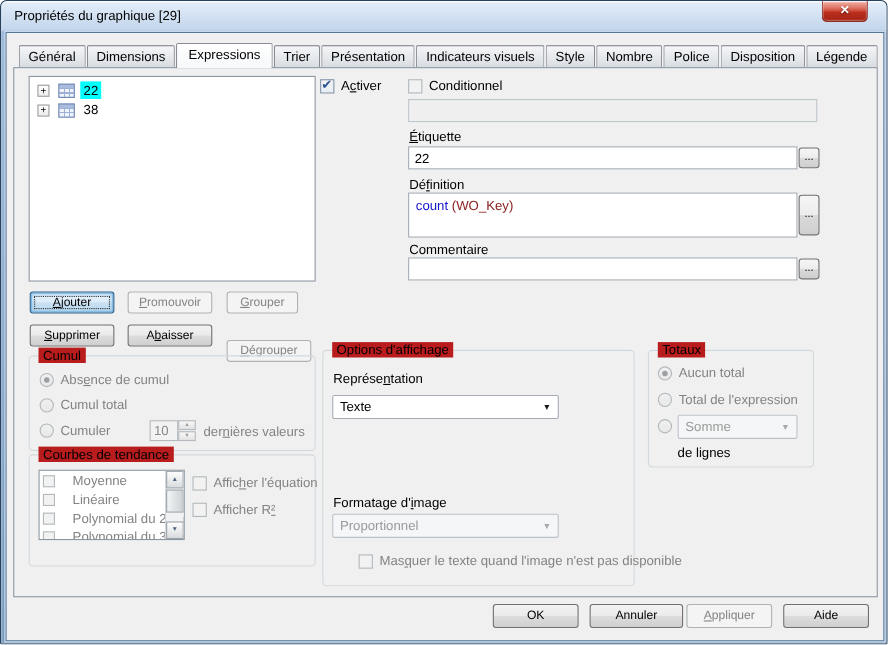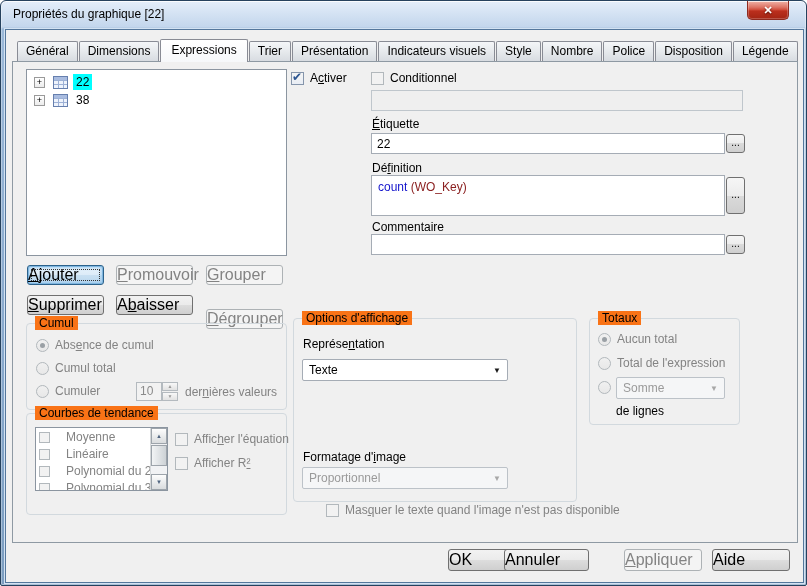--- a/index.html
+++ b/index.html
@@ -44,30 +44,30 @@
     background-color:#eef3fc;
     background-image:linear-gradient(#a9bce0 0 3px, rgba(0,0,0,0) 3px),
       repeating-linear-gradient(to right, rgba(0,0,0,0) 0 4px, #9db1d6 4px 5px),
       repeating-linear-gradient(to bottom, rgba(0,0,0,0) 0 3px, #9db1d6 3px 4px); }
   .tlabel{ margin-left:5px; padding:1px 3px; }
   .tlabel.sel{ background:#00ffff; }
 
   
   .btn{ position:absolute; height:20px; border:1px solid #707070; border-radius:3px;
     background:linear-gradient(#f2f2f2, #ebebeb 49%, #dddddd 51%, #cfcfcf);
-    font-family:inherit; font-size:16px; text-align:left; line-height:18px; cursor:pointer; }
+    font-family:inherit; font-size:11px; text-align:center; line-height:18px; cursor:pointer; }
   .btn.dis{ border-color:#adb2b5; background:#f4f4f4; color:#838383; cursor:default; }
   .btn.default{ border-color:#2c628b;
     box-shadow:0 0 0 1px #7fb6e0 inset, 0 0 4px 1px #8cc2ea inset;
     background:linear-gradient(#eaf4fc, #dcebf8 49%, #c9e0f2 51%, #bcd8ef); }
   .btn.default::after{ content:""; position:absolute; inset:3px; border:1px dotted #333; }
 
   
   .gb{ position:absolute; border:1px solid #d2d9de; border-radius:4px; }
-  .gbt{ position:absolute; top:-8px; left:8px; background:#f97316; padding:0 4px; white-space:nowrap; }
+  .gbt{ position:absolute; top:-8px; left:8px; background:#b91c1c; padding:0 4px; white-space:nowrap; }
 
   .gray{ color:#838383; }
   .lbl{ position:absolute; white-space:nowrap; }
 
   
   .cb{ width:13px; height:13px; border:1px solid #8595ab; flex:none;
     background:linear-gradient(#f4f4f4,#e9eef5); position:relative; }
   .cb .check{ position:absolute; left:0; top:-3px; font-size:12px; color:#2c5591; }
   .cb.dis{ border-color:#b2b8bc; background:#f2f2f2; }
   .rb{ width:13px; height:13px; border-radius:50%; flex:none; position:relative; }
@@ -110,21 +110,21 @@
     border-left:1px solid #d5d8da; display:flex; flex-direction:column; }
   .sbtn{ height:16px; border:1px solid #9da4ab; background:linear-gradient(#fdfdfd,#d9dcde);
     font-size:6px; line-height:14px; text-align:center; color:#50647f; }
   .sthumb{ height:21px; margin:1px 0; border:1px solid #9da4ab; background:linear-gradient(to right,#f2f4f5,#cdd2d6); }
   .strack{ flex:1; }
 </style>
 </head>
 <body>
 
 <div class="window">
-  <div class="titlebar-text">Propriétés du graphique [22]</div>
+  <div class="titlebar-text">Propriétés du graphique [29]</div>
   <div class="close">
     <span>✕</span>
   </div>
 
   <div class="client">
 
     <div class="tabbar">
       <div class="tab">Général</div>
       <div class="tab">Dimensions</div>
       <div class="tab active">Expressions</div>
@@ -148,21 +148,21 @@
         </div>
         <div class="trow">
           <span class="expander">+</span>
           <span class="tico"></span>
           <span class="tlabel">38</span>
         </div>
       </div>
 
       <button class="btn default" style="left:14px;top:203px;width:77px;"><u>A</u>jouter</button>
       <button class="btn dis" style="left:103px;top:203px;width:77px;"><u>P</u>romouvoir</button>
-      <button class="btn dis" style="left:193px;top:203px;width:77px;"><u>G</u>rouper</button>
+      <button class="btn dis" style="left:193px;top:203px;width:65px;"><u>G</u>rouper</button>
       <button class="btn" style="left:14px;top:233px;width:77px;"><u>S</u>upprimer</button>
       <button class="btn" style="left:103px;top:233px;width:77px;">A<u>b</u>aisser</button>
       <button class="btn dis" style="left:193px;top:247px;width:77px;"><u>D</u>égrouper</button>
 
       <div class="ckrow" style="left:278px;top:9px;">
         <span class="cb">
             <span class="check">✔</span>
           </span>
         <span>A<u>c</u>tiver</span>
       </div>
@@ -239,21 +239,21 @@
         <div class="ckrow gray" style="left:148px;top:18px;">
           <span class="cb dis"></span>
           <span>Affic<u>h</u>er l'équation</span>
         </div>
         <div class="ckrow gray" style="left:148px;top:42px;">
           <span class="cb dis"></span>
           <span>Afficher R<u>²</u></span>
         </div>
       </div>
 
-      <div class="gb" style="left:280px;top:256px;width:284px;height:184px;">
+      <div class="gb" style="left:280px;top:256px;width:284px;height:215px;">
         <span class="gbt">Options d'affichage</span>
         <div class="lbl" style="left:9px;top:18px;">Représe<u>n</u>tation</div>
         <div class="combo" style="left:8px;top:40px;width:206px;">
           <span>Texte</span>
           <span class="arr">▼</span>
         </div>
         <div class="lbl" style="left:9px;top:131px;">Formatage d'<u>i</u>mage</div>
         <div class="combo dis" style="left:8px;top:148px;width:206px;">
           <span>Proportionnel</span>
           <span class="arr">▼</span>
@@ -282,18 +282,18 @@
         <div class="combo dis" style="left:26px;top:58px;width:109px;">
           <span>Somme</span>
           <span class="arr">▼</span>
         </div>
         <div class="lbl" style="left:26px;top:85px;">de lignes</div>
       </div>
 
     </div>
 
     <button class="btn" style="left:442px;top:519px;width:78px;height:22px;">OK</button>
-    <button class="btn" style="left:498px;top:519px;width:85px;height:22px;">Annuler</button>
+    <button class="btn" style="left:530px;top:519px;width:85px;height:22px;">Annuler</button>
     <button class="btn dis" style="left:618px;top:519px;width:78px;height:22px;"><u>A</u>ppliquer</button>
     <button class="btn" style="left:706px;top:519px;width:78px;height:22px;">Aide</button>
 
   </div>
 </div>
 
 </body></html>

